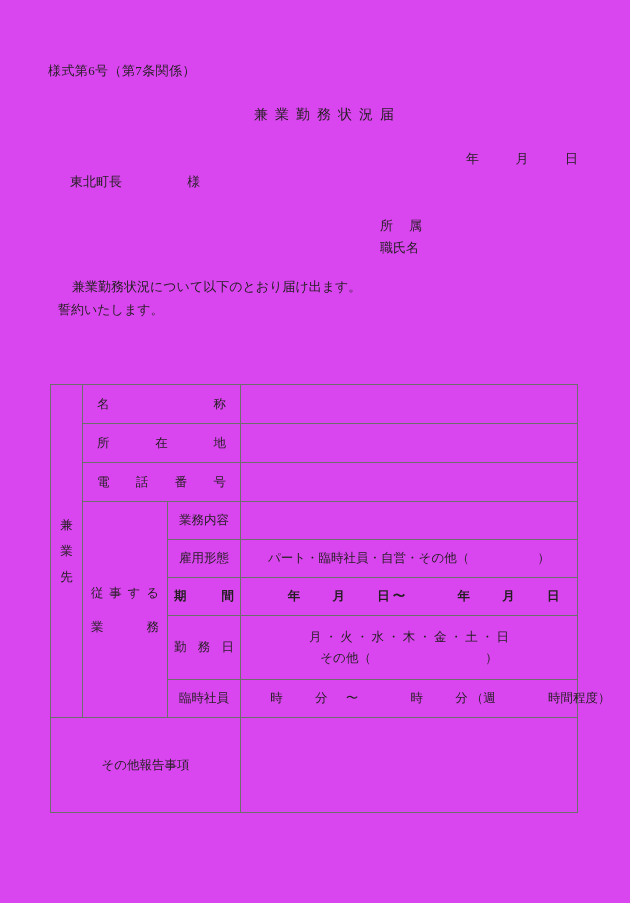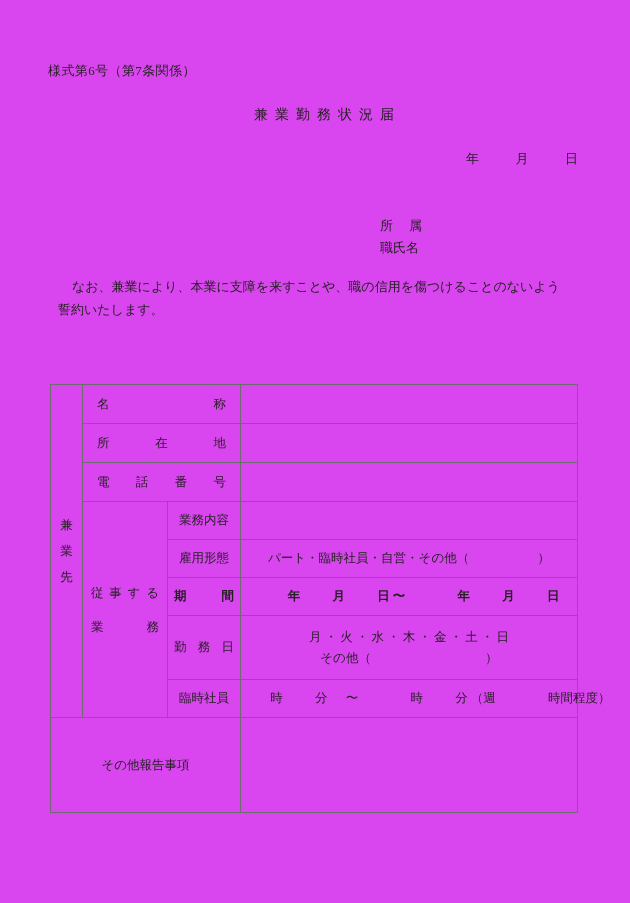--- a/index.html
+++ b/index.html
@@ -204,28 +204,32 @@
   <div class="doc-title">兼業勤務状況届</div>
 
   <div class="date-line">
     <span class="seg">年</span>
     <span class="gap-a"></span>
     <span class="seg">月</span>
     <span class="gap-b"></span>
     <span class="seg">日</span>
   </div>
 
+  <div class="addressee">
+    <span>東北町長</span>
+    <span class="sama">様</span>
+  </div>
 
   <div class="affiliation">
     <div><span class="spread">所属</span></div>
     <div><span>職氏名</span></div>
   </div>
 
   <div class="body-text">
-    <p class="indent">なお、兼業により、本業に支障を来すことや、職の信用を傷つけることのないよう</p>
+    <p class="indent">兼業勤務状況について以下のとおり届け出ます。</p>
     <p>誓約いたします。</p>
   </div>
 
   <table class="form-table">
     <colgroup>
       <col class="c-vert">
       <col class="c-label1">
       <col class="c-label2">
       <col>
     </colgroup>

